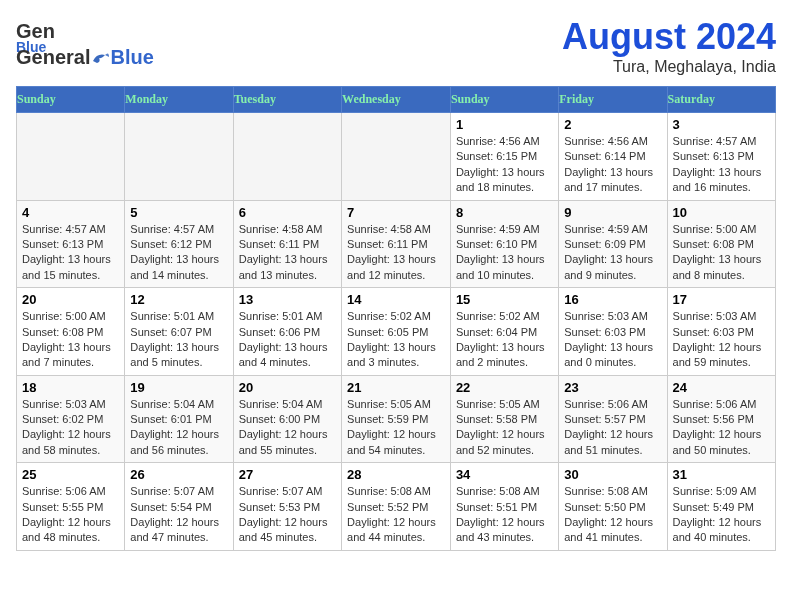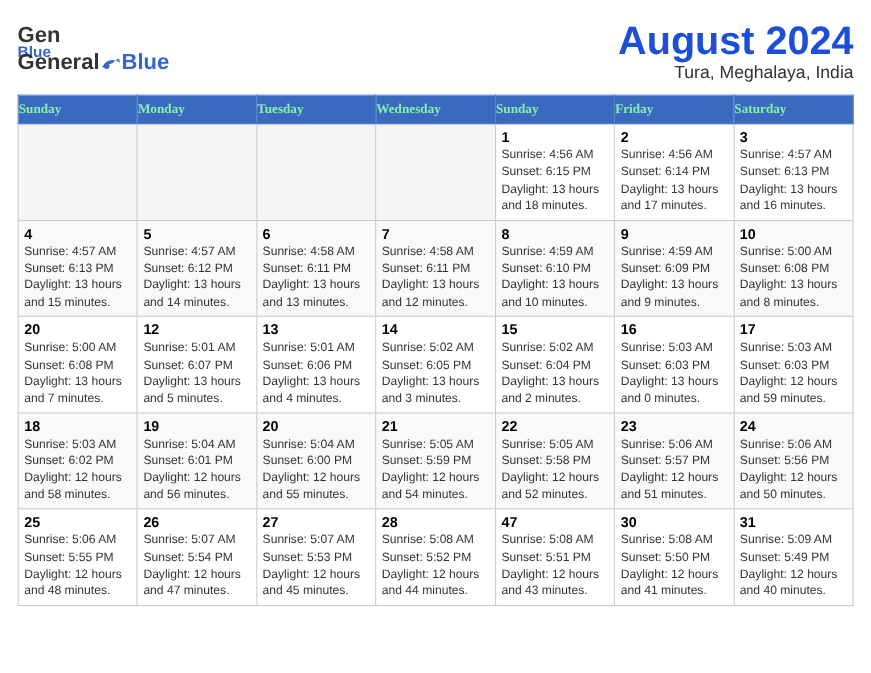--- a/index.html
+++ b/index.html
@@ -322,21 +322,21 @@
 and 45 minutes.</div>
         </td>
         <td>
           <span class="day-num">28</span>
           <div class="day-info" style="white-space: pre-line;">Sunrise: 5:08 AM
 Sunset: 5:52 PM
 Daylight: 12 hours
 and 44 minutes.</div>
         </td>
         <td>
-          <span class="day-num">47</span>
+          <span class="day-num">34</span>
           <div class="day-info" style="white-space: pre-line;">Sunrise: 5:08 AM
 Sunset: 5:51 PM
 Daylight: 12 hours
 and 43 minutes.</div>
         </td>
         <td>
           <span class="day-num">30</span>
           <div class="day-info" style="white-space: pre-line;">Sunrise: 5:08 AM
 Sunset: 5:50 PM
 Daylight: 12 hours

